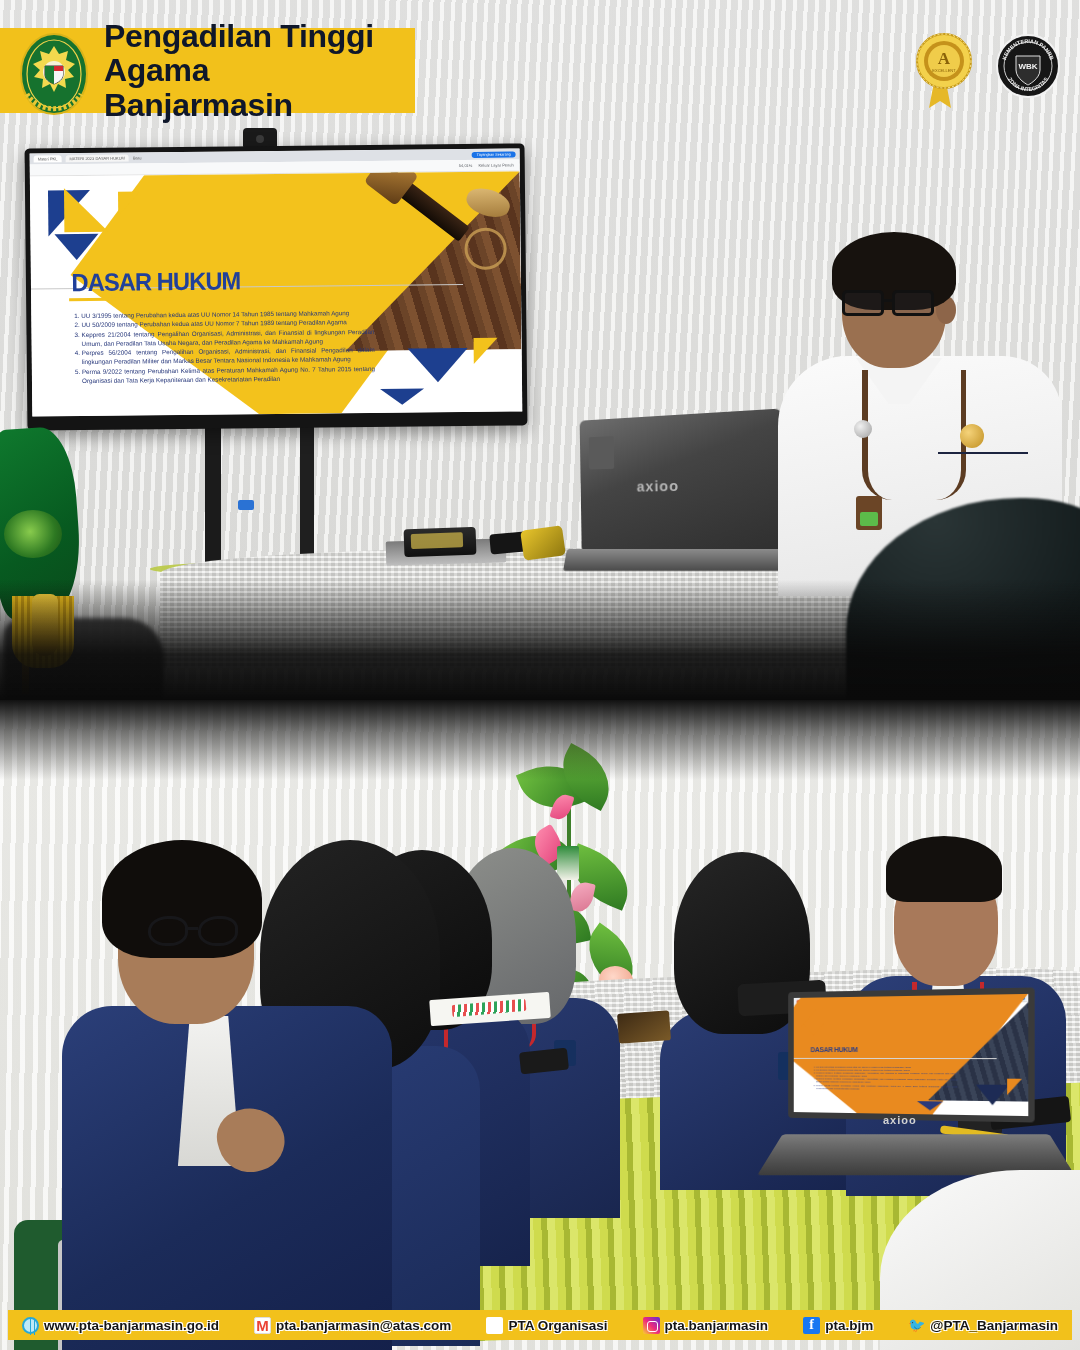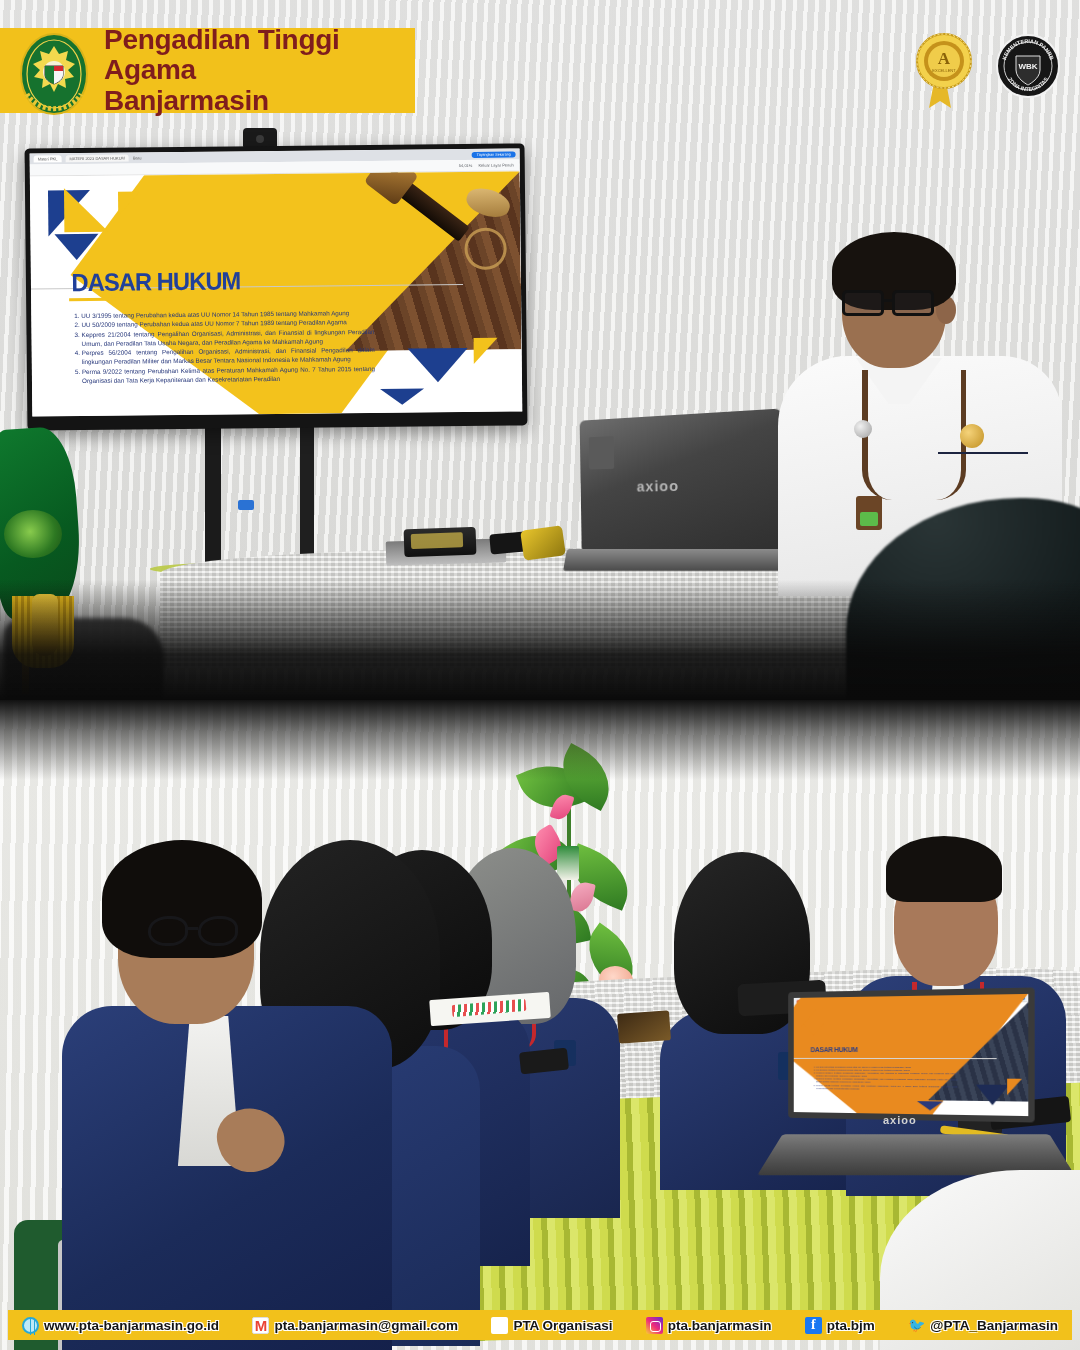--- a/index.html
+++ b/index.html
@@ -20,22 +20,22 @@
   }
 
   
   #header-bar{
     position:absolute; left:0; top:28px; width:415px; height:85px;
     background:#F2C11B; z-index:20;
     display:flex; align-items:center;
   }
   #agency-title{
     margin-left:104px;
-    font-size:28px; font-weight:bold; line-height:1.08;
-    color:#7f1d1d; letter-spacing:-.3px;
+    font-size:32px; font-weight:bold; line-height:1.08;
+    color:#0f172a; letter-spacing:-.3px;
     white-space:pre-line;
   }
   #court-logo{
     position:absolute; left:18px; top:32px; width:72px; height:84px; z-index:22;
   }
 
   
   #badges{
     position:absolute; right:16px; top:30px; z-index:20;
     display:flex; gap:12px; align-items:flex-start;
@@ -621,21 +621,21 @@
   </svg>
 </div>
 
 <div id="footer-bar">
     <div class="f-item">
       <span class="f-ico ico-globe"></span>
       <span class="f-text">www.pta-banjarmasin.go.id</span>
     </div>
     <div class="f-item">
       <span class="f-ico ico-gmail"></span>
-      <span class="f-text">pta.banjarmasin@gmail.com</span>
+      <span class="f-text">pta.banjarmasin@atas.com</span>
     </div>
     <div class="f-item">
       <span class="f-ico ico-white"></span>
       <span class="f-text">PTA Organisasi</span>
     </div>
     <div class="f-item">
       <span class="f-ico ico-ig"></span>
       <span class="f-text">pta.banjarmasin</span>
     </div>
     <div class="f-item">

